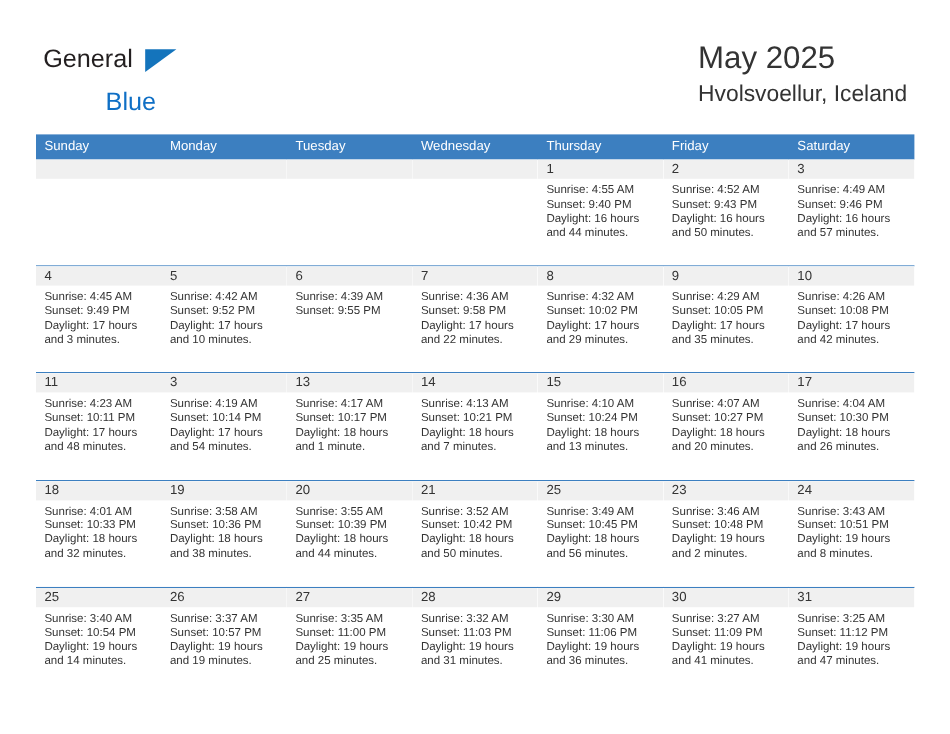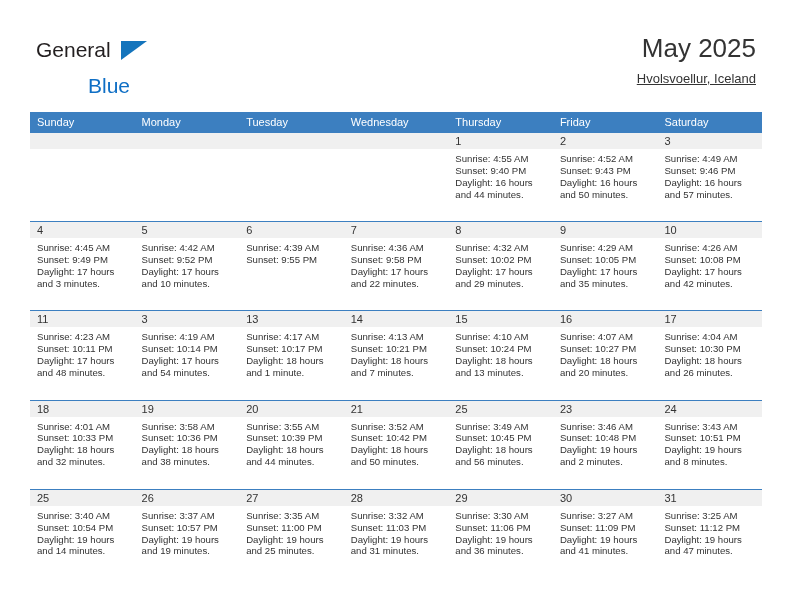--- a/index.html
+++ b/index.html
@@ -60,35 +60,34 @@
     width: 0;
     height: 0;
     border-left: 26px solid #1474bc;
     border-bottom: 19px solid transparent;
   }
 
   .title-block {
     position: absolute;
     right: 36px;
     top: 32px;
-    text-align: right;
+    text-align: left;
   }
   .title-month {
     font-size: 26px;
     color: #333333;
     line-height: 32px;
     white-space: nowrap;
   }
   .title-location {
     margin-top: 6px;
-    font-size: 13px;
+    font-size: 19px;
     color: #333333;
     line-height: 17px;
     white-space: nowrap;
-    text-decoration: underline;
   }
 
   
   .calendar {
     position: absolute;
     left: 30px;
     top: 112px;
     width: 732px;
   }
   .dow-row {

